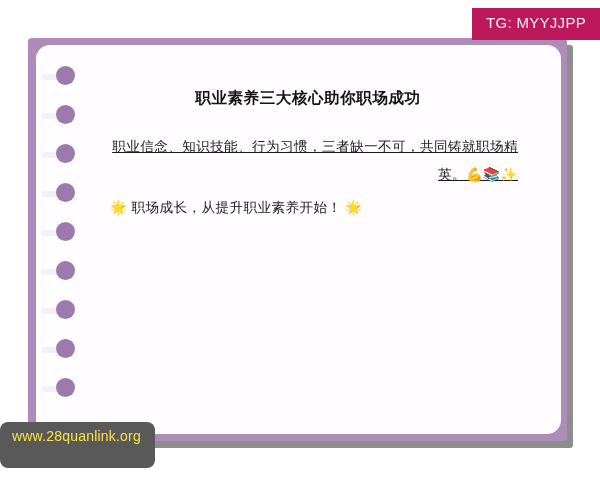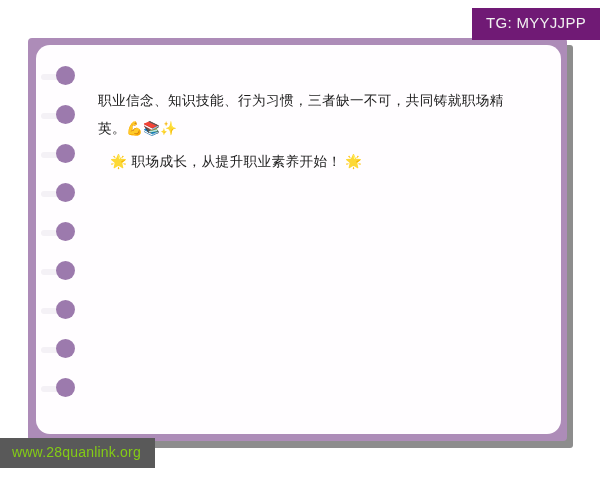--- a/index.html
+++ b/index.html
@@ -100,21 +100,22 @@
     margin: 0 0 26px 0;
     line-height: 1.3;
   }
 
   #intro-paragraph {
     font-size: 13.6px;
     color: #1a1a1a;
     line-height: 1.95;
     letter-spacing: 0.4px;
     margin: 0 0 6px 0;
-    text-align: left;
+    text-align: right;
+    text-decoration: underline;
   }
 
   #bullet-list {
     list-style: none;
     margin: 0;
     padding: 0;
   }
   #bullet-list li {
     position: relative;
     font-size: 13.6px;
@@ -144,37 +145,38 @@
   }
   .emoji {
     font-family: "DejaVu Sans", sans-serif;
   }
 
   
   #tg-badge {
     position: absolute;
     right: 0px;
     top: 8px;
-    background: #701a75;
+    background: #be185d;
     color: #f2f2f2;
     font-size: 15px;
     padding: 7px 14px 8px 14px;
     letter-spacing: 0.3px;
     line-height: 1.1;
   }
   #site-watermark {
     position: absolute;
     left: 0px;
     bottom: 12px;
     background: #595959;
-    color: #84cc16;
+    color: #fde047;
     font-size: 14px;
-    padding: 7px 14px 8px 12px;
+    padding: 7px 14px 24px 12px;
     letter-spacing: 0.2px;
     line-height: 1.1;
+    border-radius: 8px;
   }
 </style>
 </head>
 <body>
 
 <div id="card-stack">
 
   <div id="card-shadow"></div>
   <div id="card-backing"></div>
   <div id="card-paper"></div>
@@ -195,20 +197,21 @@
     <div class="ring-notch" style="top:270px"></div>
     <div class="ring" style="top:262px"></div>
     <div class="ring-notch" style="top:309px"></div>
     <div class="ring" style="top:301px"></div>
     <div class="ring-notch" style="top:348px"></div>
     <div class="ring" style="top:340px"></div>
   </div>
 
   <div id="content">
 
+    <div id="doc-title">职业素养三大核心助你职场成功</div>
 
     <p id="intro-paragraph"><span>职业信念、知识技能、行为习惯，三者缺一不可，共同铸就职场精英。</span><span class="emoji">💪📚✨</span></p>
 
     <ul id="bullet-list">
     </ul>
 
     <div id="footer-line"><span class="emoji">🌟</span>&nbsp;<span>职场成长，从提升职业素养开始！</span>&nbsp;<span class="emoji">🌟</span></div>
 
   </div>
 </div>

